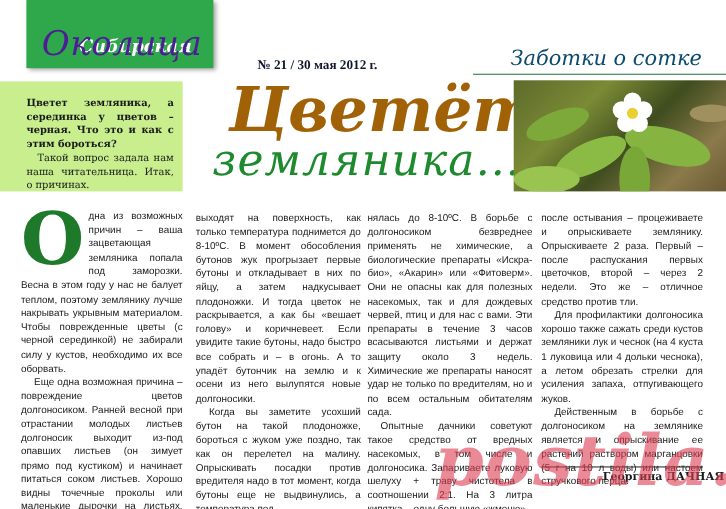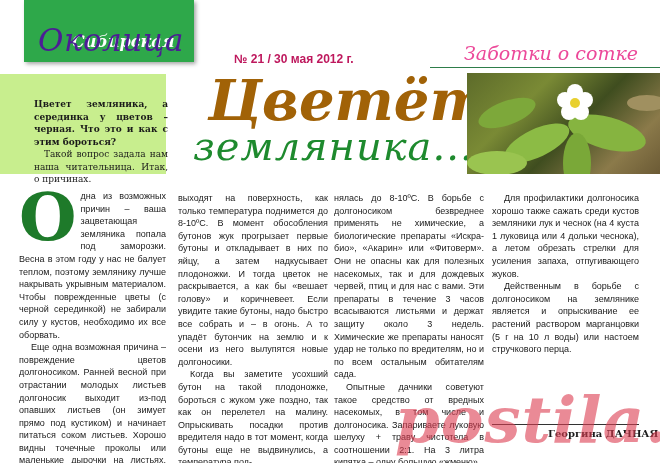--- a/index.html
+++ b/index.html
@@ -4,26 +4,26 @@
 <style>
   html, body { margin:0; padding:0; }
   body { width:660px; height:463px; background:#ffffff; position:relative; overflow:hidden;
          font-family:"Liberation Sans", sans-serif; color:#1a1a1a; }
   .masthead { position:absolute; left:24px; top:0; width:170px; height:62px; background:#2ea84a;
               box-shadow:2px 2px 4px rgba(0,0,0,0.35); }
   .masthead .small { position:absolute; left:48px; top:8px; color:#fff; font-family:"DejaVu Serif", serif;
               font-style:italic; font-weight:bold; font-size:16px;margin-top:24px; }
   .masthead .big { position:absolute; left:14px; top:22px; color:#4c1d95; font-family:"DejaVu Serif", serif;
               font-style:italic; font-size:31px; letter-spacing:0.5px; }
-  .issue { position:absolute; left:234px; top:52px; font-family:Liberation Sans, sans-serif; font-weight:bold; font-size:12px; color:#be185d; }
+  .issue { position:absolute; left:234px; top:52px; font-family:Liberation Serif, serif; font-weight:bold; font-size:12px; color:#0f172a; }
   .rubric-line { position:absolute; left:430px; top:67px; width:230px; height:1px; background:#2e7d4a; }
   .rubric { position:absolute; left:464px; top:42px; font-family:"DejaVu Serif", serif; font-style:italic;
-            font-size:19px; color:#ec4899; }
+            font-size:19px; color:#0c4a6e; }
   .lead-box { position:absolute; left:0; top:74px; width:166px; height:100px; background:#c8ee8e; }
-  .lead-box p { margin:10px; font-family:"DejaVu Serif", serif; font-size:9px; line-height:12.5px; text-align:justify; }
+  .lead-box p { margin:0; font-family:"DejaVu Serif", serif; font-size:9px; line-height:12.5px; text-align:justify; }
   .lead-q { position:absolute; left:24px; top:14px; width:134px; font-weight:bold; }
   .lead-a { position:absolute; left:24px; top:64px; width:134px; text-indent:10px; }
   .headline1 { position:absolute; left:208px; top:72px; font-family:"DejaVu Serif", serif; font-weight:bold;
                font-style:italic; font-size:56px; color:#a16207; line-height:56px; }
   .headline2 { position:absolute; left:193px; top:124px; font-family:"DejaVu Serif", serif; font-style:italic;
                font-size:40px; color:#1e8a2e; letter-spacing:1px; line-height:44px; }
   .photo { position:absolute; left:467px; top:73px; width:193px; height:101px; overflow:hidden;
            background:linear-gradient(135deg,#5d6b2a 0%,#7a8a35 30%,#3f4d1f 55%,#8b7a4a 80%,#6b5a35 100%); }
   .col { position:absolute; top:190px; font-size:9px; line-height:12.6px; text-align:justify;
          font-family:"Liberation Sans", sans-serif; color:#1a1a1a; }
@@ -88,20 +88,21 @@
   <p>выходят на поверхность, как только температура поднимется до 8-10ºС. В момент обособления бутонов жук прогрызает первые бутоны и откладывает в них по яйцу, а затем надкусывает плодоножки. И тогда цветок не раскрывается, а как бы «вешает голову» и коричневеет. Если увидите такие бутоны, надо быстро все собрать и – в огонь. А то упадёт бутончик на землю и к осени из него вылупятся новые долгоносики.</p>
   <p class="ind">Когда вы заметите усохший бутон на такой плодоножке, бороться с жуком уже поздно, так как он перелетел на малину. Опрыскивать посадки против вредителя надо в тот момент, когда бутоны еще не выдвинулись, а температура под-</p>
 </div>
 
 <div class="col c3">
   <p>нялась до 8-10ºС. В борьбе с долгоносиком безвреднее применять не химические, а биологические препараты «Искра-био», «Акарин» или «Фитоверм». Они не опасны как для полезных насекомых, так и для дождевых червей, птиц и для нас с вами. Эти препараты в течение 3 часов всасываются листьями и держат защиту около 3 недель. Химические же препараты наносят удар не только по вредителям, но и по всем остальным обитателям сада.</p>
   <p class="ind">Опытные дачники советуют такое средство от вредных насекомых, в том числе и долгоносика. Запариваете луковую шелуху + траву чистотела в соотношении 2:1. На 3 литра кипятка – одну большую «жменю»,</p>
 </div>
 
 <div class="col c4">
+  <p>после остывания – процеживаете и опрыскиваете землянику. Опрыскиваете 2 раза. Первый – после распускания первых цветочков, второй – через 2 недели. Это же – отличное средство против тли.</p>
   <p class="ind">Для профилактики долгоносика хорошо также сажать среди кустов земляники лук и чеснок (на 4 куста 1 луковица или 4 дольки чеснока), а летом обрезать стрелки для усиления запаха, отпугивающего жуков.</p>
   <p class="ind">Действенным в борьбе с долгоносиком на землянике является и опрыскивание ее растений раствором марганцовки (5 г на 10 л воды) или настоем стручкового перца.</p>
 </div>
 
 <div class="sig-line"></div>
 <div class="sig">Георгина ДАЧНАЯ</div>
 
 <div class="watermark">postila.ru</div>
 
 </body></html>

